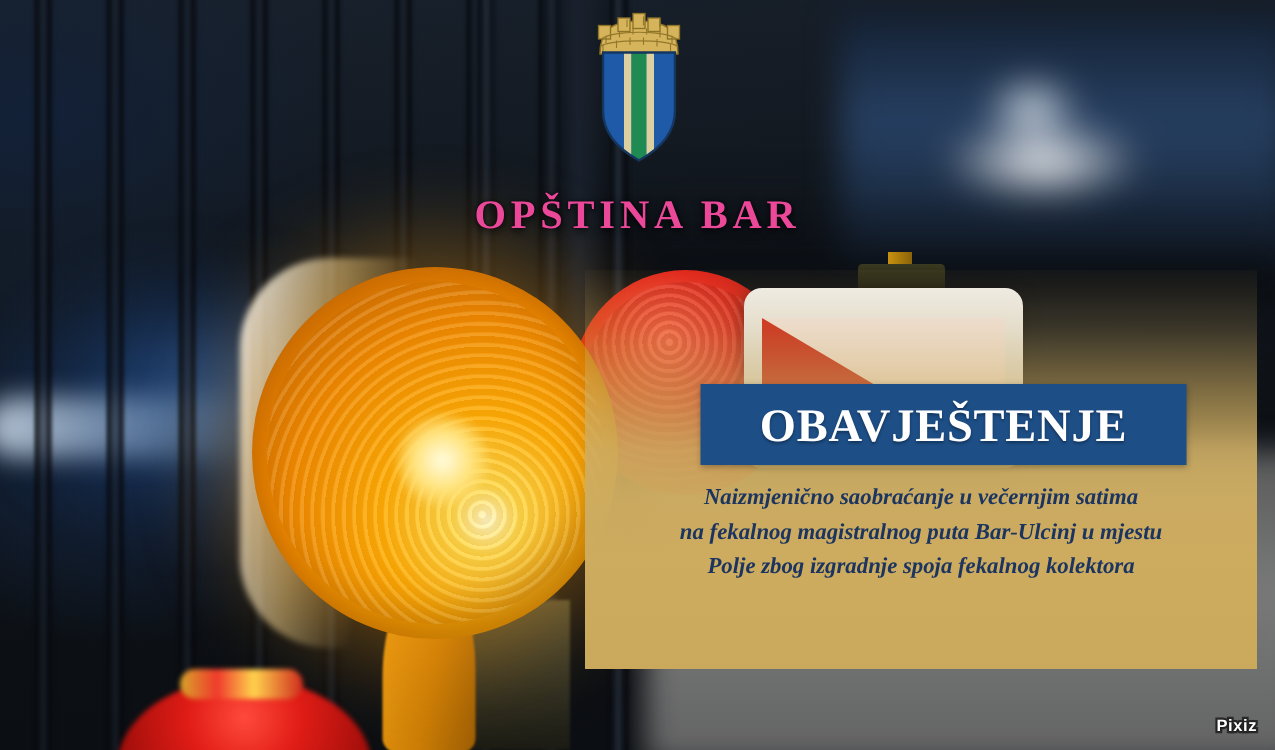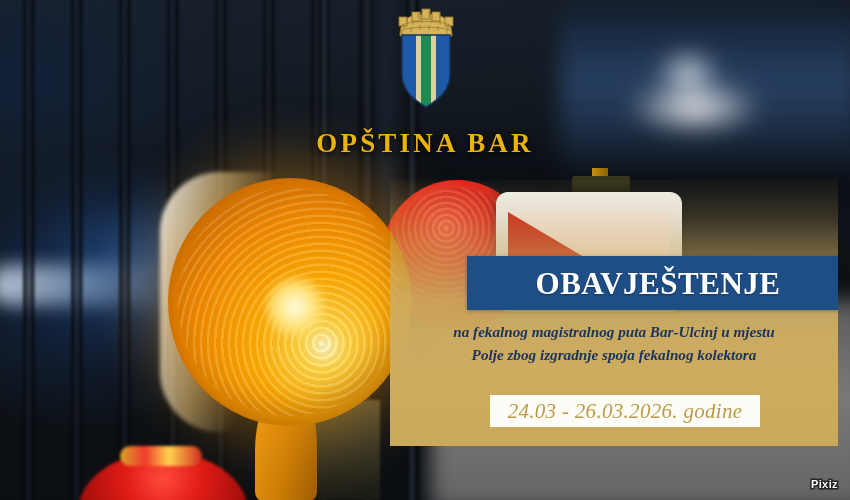--- a/index.html
+++ b/index.html
@@ -171,40 +171,40 @@
   }
   .crown-svg{ position:absolute; left:0; top:0; width:56px; height:30px; }
   .shield-svg{ position:absolute; left:3px; top:26px; width:50px; height:74px; }
 
   .opstina-title{
     position:absolute; left:0; right:0; top:128px;
     text-align:center;
     font-family:"Liberation Serif", serif;
     font-size:27px; font-weight:700;
     letter-spacing:3.2px;
-    color:#eab308;
+    color:#ec4899;
     text-shadow:0 2px 6px rgba(0,0,0,.85), 0 0 2px rgba(0,0,0,.6);
   }
 
   
   .notice-card{
     position:absolute; left:390px; top:180px; width:448px; height:266px;
     background:linear-gradient(180deg,
       rgba(205,170,94,0.04) 0%,
       rgba(205,170,94,0.22) 14%,
       rgba(206,172,96,0.58) 30%,
       rgba(207,174,99,0.88) 45%,
       rgba(206,173,97,0.97) 58%,
       rgba(205,171,95,1) 72%,
       rgba(203,169,92,1) 100%);
     overflow:hidden;
   }
 
   .headline-band{
-    position:absolute; left:77px; top:76px; width:382px; height:54px;
+    position:absolute; left:77px; top:76px; width:324px; height:54px;
     background:#1d4e86;
     display:flex; align-items:center; justify-content:center;
     box-shadow:0 1px 4px rgba(0,0,0,.3);
   }
   .headline-band .txt{
     font-family:"Liberation Serif", serif;
     font-weight:700; font-size:31px; letter-spacing:.5px;
     color:#ffffff; line-height:1;
     white-space:nowrap;
     text-shadow:0 1px 2px rgba(0,0,0,.35);
@@ -311,25 +311,23 @@
 
   <div class="opstina-title">OPŠTINA BAR</div>
 
   <div class="notice-card">
 
     <div class="headline-band">
       <span class="txt">OBAVJEŠTENJE</span>
     </div>
 
     <div class="body-lines">
+      <div>Naizmjenično saobraćanje u večernjim satima</div>
       <div>na fekalnog magistralnog puta Bar-Ulcinj u mjestu</div>
       <div>Polje zbog izgradnje spoja fekalnog kolektora</div>
     </div>
 
-    <div class="date-box">
-      <span class="txt">24.03 - 26.03.2026. godine</span>
-    </div>
 
   </div>
 
   <div class="watermark">Pixiz</div>
 
 </div>
 
 </body></html>

